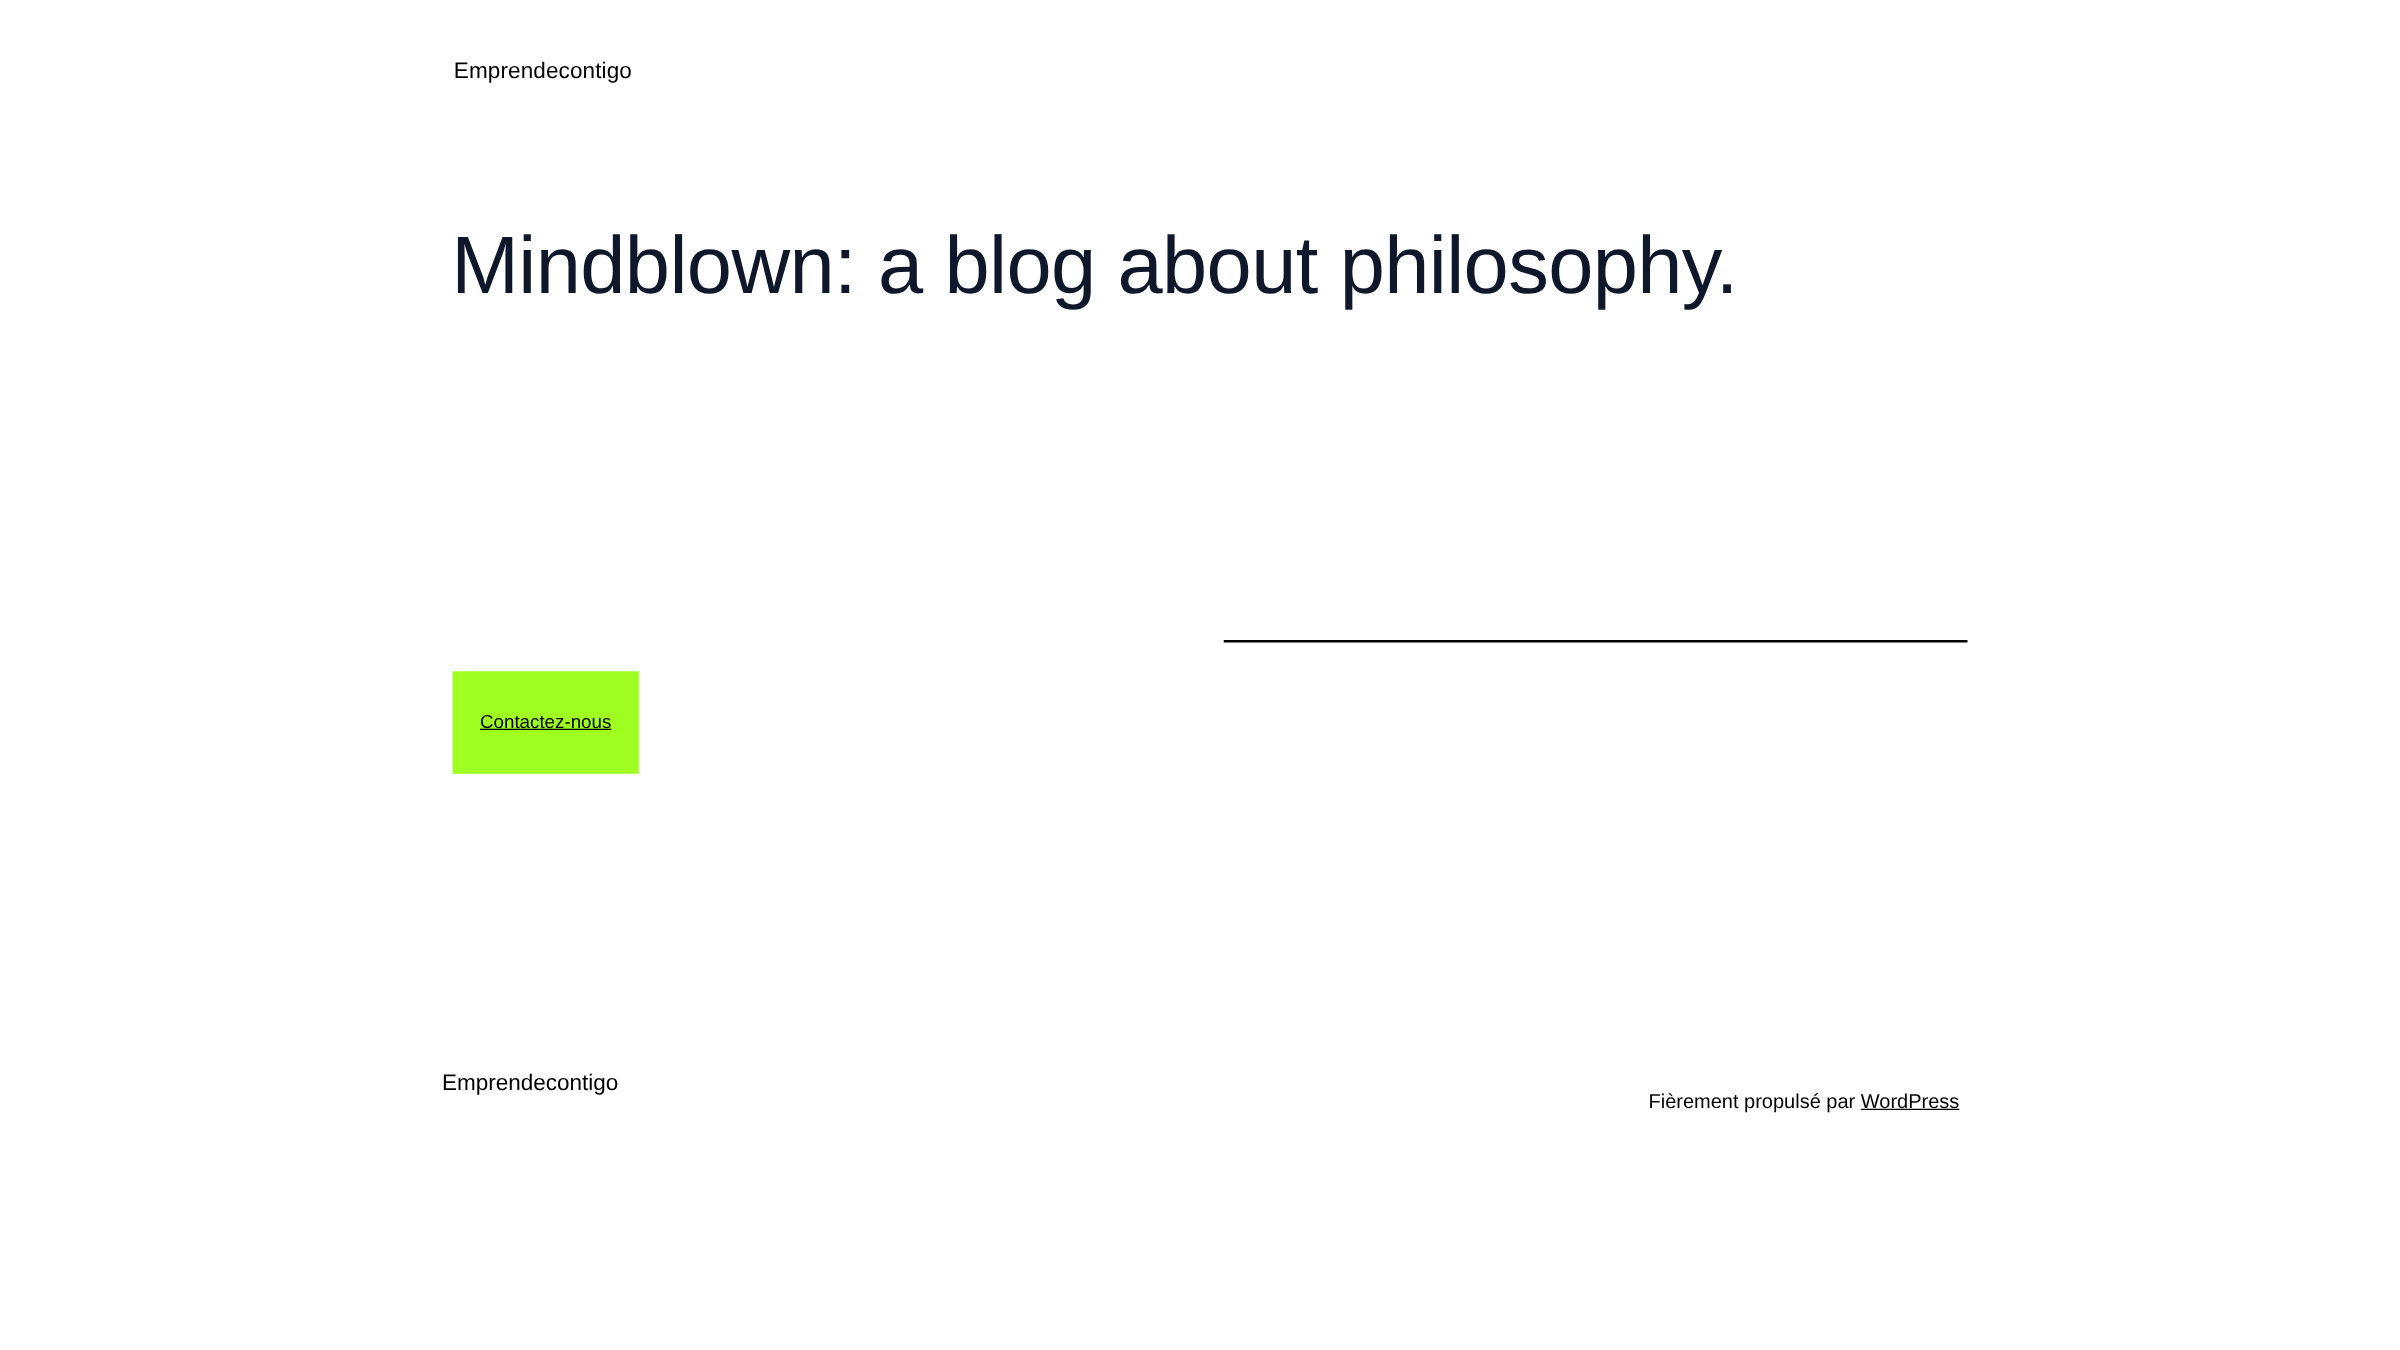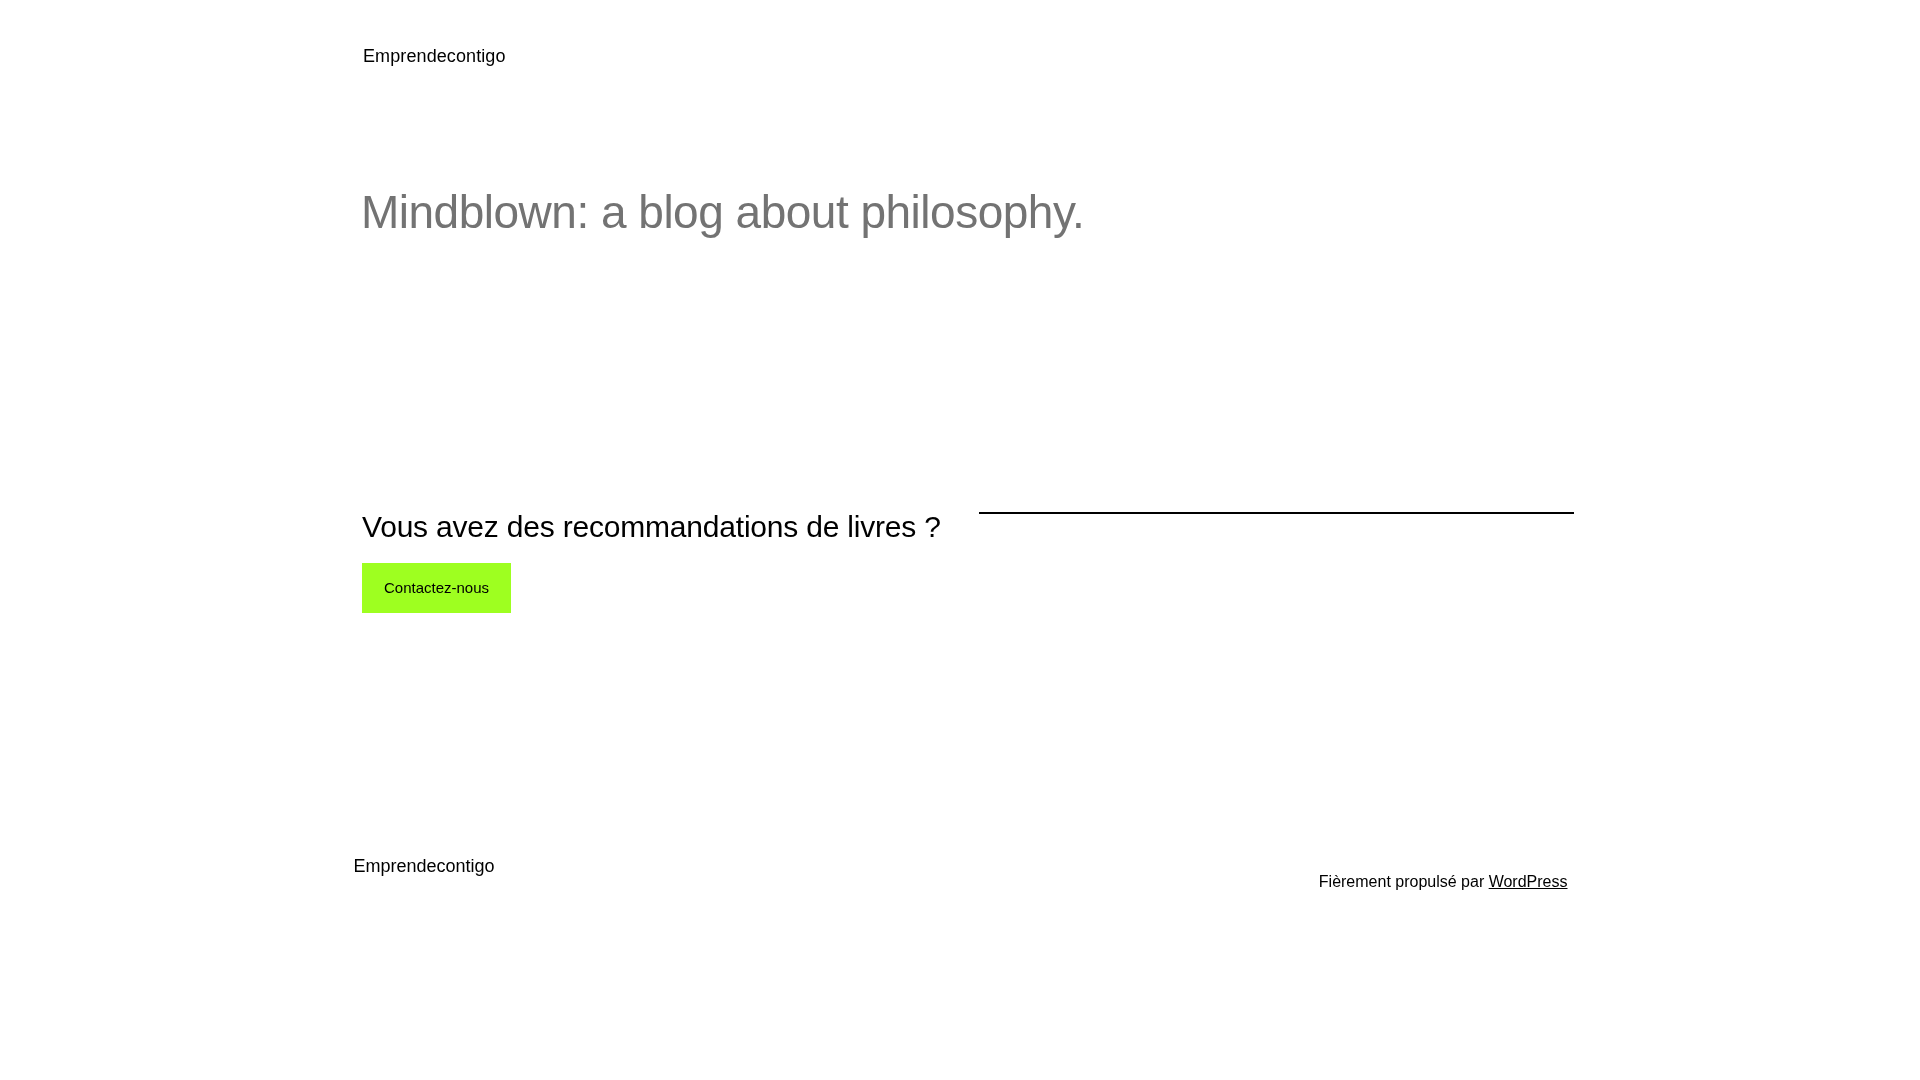--- a/index.html
+++ b/index.html
@@ -32,26 +32,26 @@
     cursor: pointer;
     text-decoration: none;
   }
   .hero {
     position: absolute;
     left: 361px;
     top: 180px;
     width: 1200px;
   }
   .hero-title {
-    font-size: 46px;
+    font-size: 65px;
     line-height: 64px;
     font-weight: 400;
     letter-spacing: -0.5px;
     margin: 0;
-    color: #737373;
+    color: #0f172a;
   }
   .cta-section {
     position: absolute;
     left: 362px;
     top: 505px;
     width: 1215px;
   }
   .cta-left {
     position: absolute;
     left: 0;
@@ -62,30 +62,31 @@
     margin: 0;
     font-size: 30px;
     line-height: 44px;
     font-weight: 400;
     letter-spacing: -0.2px;
     color: #000;
     max-width: 600px;
   }
   .cta-button {
     display: inline-block;
-    margin-top: 14px;
+    margin-top: 32px;
     background: #9eff20;
     color: #000;
     border: none;
     font-family: "Liberation Sans", sans-serif;
     font-size: 15px;
     line-height: 18px;
-    padding: 16px 22px;
+    padding: 32px 22px;
     cursor: pointer;
     border-radius: 0;
+    text-decoration: underline;
   }
   .cta-rule {
     position: absolute;
     left: 617px;
     top: 7px;
     width: 595px;
     height: 0;
     border-top: 2px solid #000;
   }
   .site-footer {
@@ -133,21 +134,20 @@
   <div class="site-header">
     <a class="site-title" href="#">Emprendecontigo</a>
   </div>
 
   <div class="hero">
     <h1 class="hero-title">Mindblown: a blog about philosophy.</h1>
   </div>
 
   <div class="cta-section">
     <div class="cta-left">
-      <h2 class="cta-heading">Vous avez des recommandations de livres ?</h2>
       <button class="cta-button">Contactez-nous</button>
     </div>
     <div class="cta-rule"></div>
   </div>
 
   <div class="site-footer">
     <div class="footer-inner">
       <a class="footer-brand" href="#">Emprendecontigo</a>
       <div class="footer-credit"><span>Fièrement propulsé par </span><a href="#">WordPress</a></div>
     </div>

